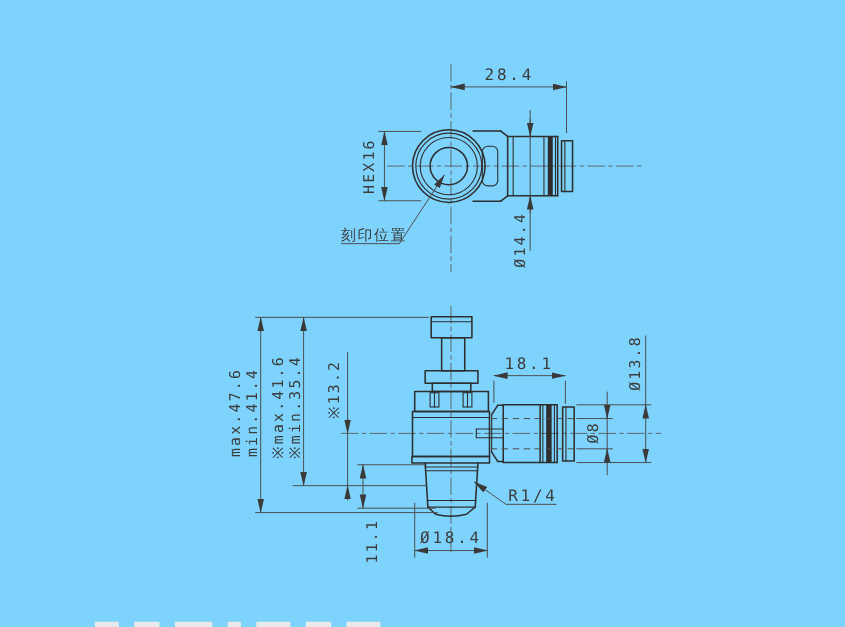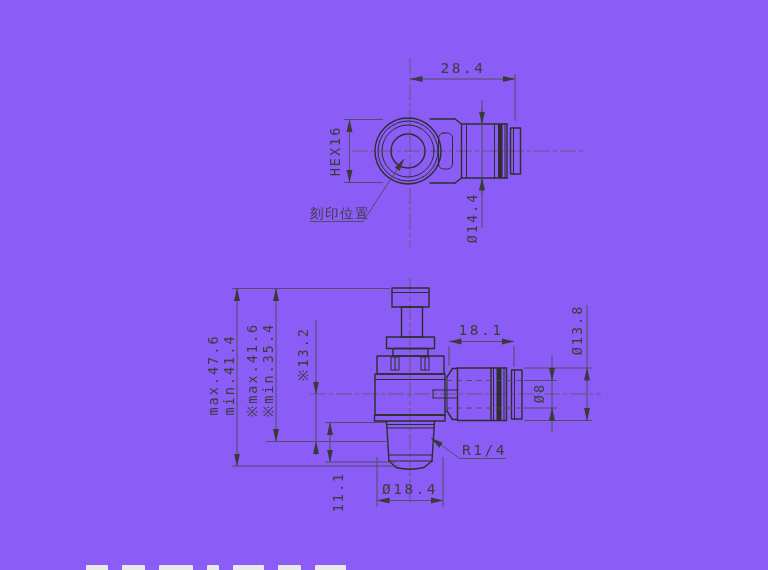--- a/index.html
+++ b/index.html
@@ -1,16 +1,16 @@
 <!DOCTYPE html>
 <html><head>
 <meta charset="utf-8">
 <style>
   html,body{margin:0;padding:0;background:#ffffff;}
-  #stage{position:relative;width:768px;height:570px;background:#8b5cf6;overflow:hidden;
+  #stage{position:relative;width:768px;height:570px;background:#7dd3fc;overflow:hidden;
          font-family:"DejaVu Sans Mono", monospace;}
   svg{position:absolute;left:0;top:0;}
   .ol  {fill:none;stroke:#2e2e2e;stroke-width:1.4;stroke-linecap:round;stroke-linejoin:round;}
   .ol2 {fill:none;stroke:#2e2e2e;stroke-width:1;stroke-linecap:round;}
   .thin{fill:none;stroke:#4d4d4d;stroke-width:0.9;}
   .cl  {fill:none;stroke:#5a5a5a;stroke-width:0.8;stroke-dasharray:16 3 4 3;}
   .hid {fill:none;stroke:#4d4d4d;stroke-width:0.9;stroke-dasharray:6 4;}
   .dimtxt{font-family:"DejaVu Sans Mono",monospace;font-size:14.5px;fill:#3c3c3c;letter-spacing:2.5px;}
   .dimtxt-sm{font-family:"DejaVu Sans Mono",monospace;font-size:13.5px;fill:#3c3c3c;letter-spacing:2px;}
   .jptxt{font-family:"DejaVu Sans",sans-serif;font-size:13.5px;fill:#3c3c3c;letter-spacing:1.5px;}

